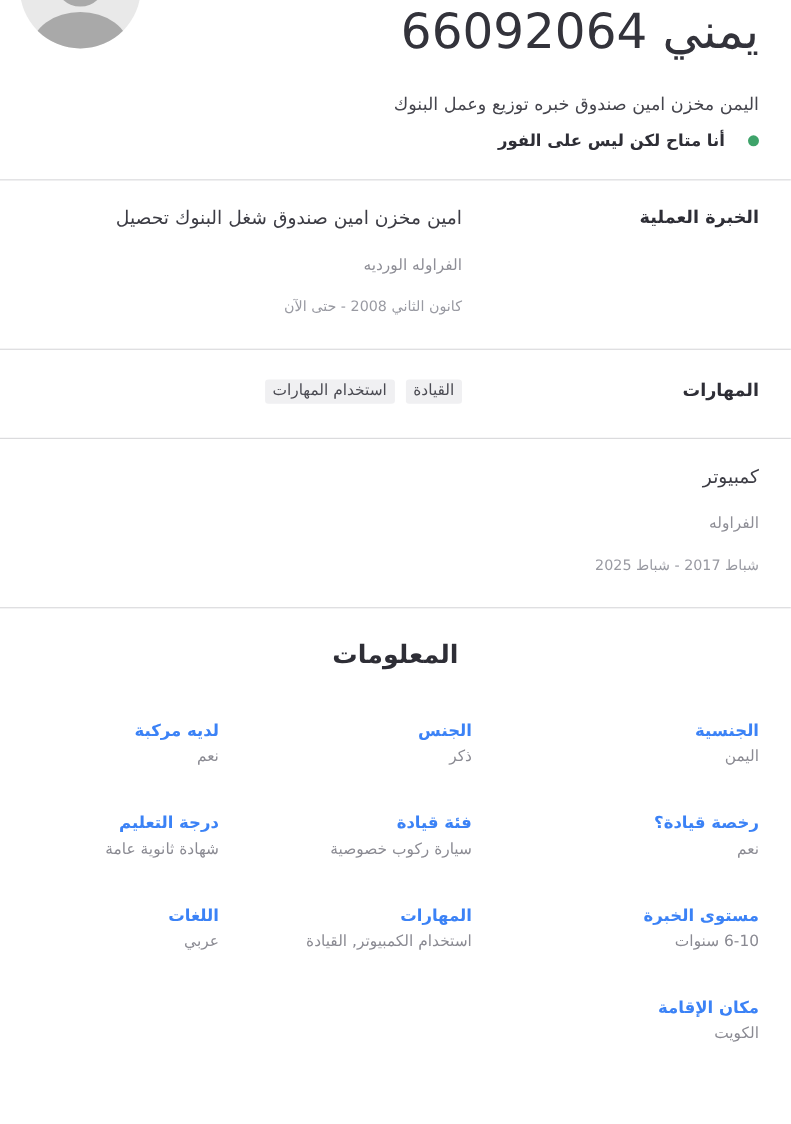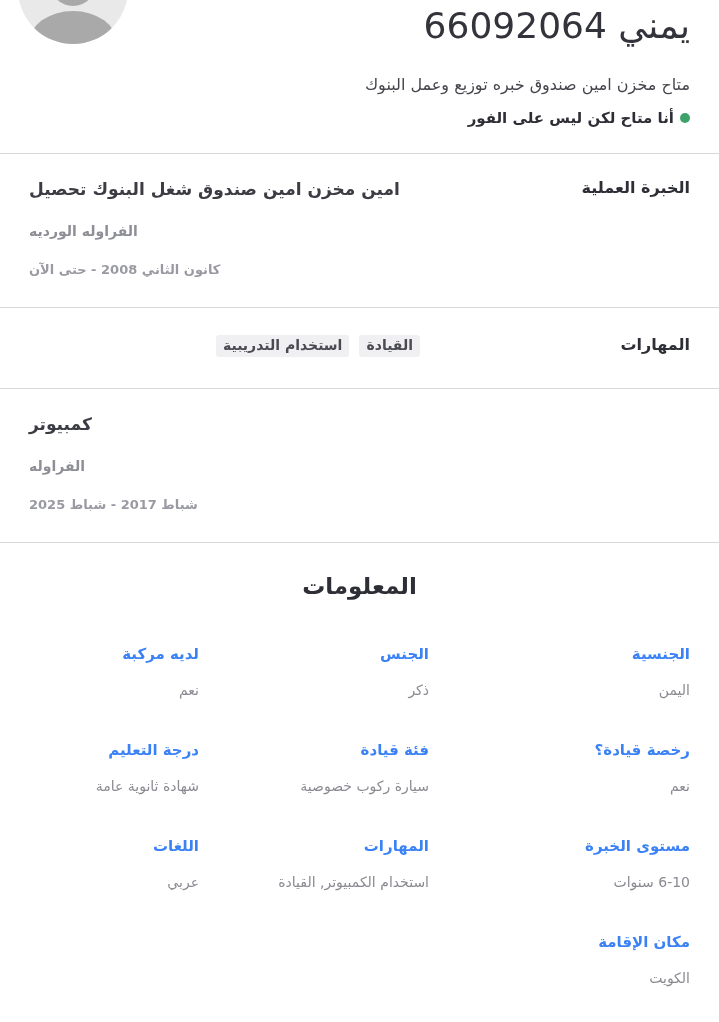--- a/index.html
+++ b/index.html
@@ -19,75 +19,75 @@
     position:absolute; left:50%; transform:translateX(-50%);
     top:26px; width:46px; height:46px; border-radius:50%; background:#a9a9a9;
   }
   .avatar-shoulders {
     position:absolute; left:50%; transform:translateX(-50%);
     top:77px; width:88px; height:64px; border-radius:50%; background:#a9a9a9;
   }
   
   .header { padding:0 29px; }
   .page-title {
-    margin:4px 0 0; font-size:36px; line-height:1.2; font-weight:400;
+    margin:4px 0 0; font-size:44px; line-height:1.2; font-weight:400;
     color:#33333b; text-align:right;
   }
   .subtitle { margin-top:28px; font-size:16px; color:#45454d; text-align:right; }
   .availability {
-    margin-top:15px; display:flex; align-items:center; gap:6px;
+    margin-top:15px; display:flex; align-items:center; gap:21px;
     font-size:15px; font-weight:bold; color:#2e2e36;
   }
   .status-dot { width:10px; height:10px; border-radius:50%; background:#3ea36a; flex:none; }
   .divider { border:none; border-top:1px solid #d8d8da; margin:0; }
   .divider-1 { margin-top:26px; }
   
   .section { display:flex; padding:24px 29px 30px; }
   .section-label {
     flex:none; width:270px; font-size:16px; font-weight:bold;
     color:#2e2e36; line-height:1.3;
   }
-  .section-content { flex:1; text-align:left;font-weight:bold; }
+  .section-content { flex:1; text-align:right; }
   .item-title { font-size:17px; color:#3c3c44; line-height:1.3; }
   .item-sub { margin-top:23px; font-size:14px; color:#8e8e96; }
   .item-period { margin-top:23px; font-size:13px; color:#999aa2; }
   .section-skills { padding:27px 29px 31px; }
   .tags { direction:ltr; display:flex; justify-content:flex-end; gap:10px; }
   .tag {
     background:#f0f0f2; color:#4a4a52; font-size:14px;
     padding:2px 7px 4px; border-radius:3px; white-space:nowrap;
   }
   
   .info { padding:0 29px; }
   .info-title { margin:30px 0 0; font-size:23px; font-weight:bold; color:#2e2e36; text-align:center; }
   .info-grid {
     margin-top:46px; display:grid;
     grid-template-columns:261px 230px 170px; row-gap:42px;
   }
   .info-cell { text-align:right; }
   .cell-label { font-size:15px; font-weight:bold; color:#3b82f6; line-height:1.25; }
-  .cell-value { margin-top:17px; font-size:14px; color:#8a8a92; line-height:1.3; }
+  .cell-value { margin-top:5px; font-size:14px; color:#8a8a92; line-height:1.3; }
   
   .watermark {
     position:absolute; left:20px; top:1032px; direction:ltr;
     background:#7387e6; color:#ffffff; font-size:14px; font-weight:bold;
     font-style:italic; padding:0px 6px 2px; border-radius:3px; letter-spacing:.5px;
   }
 </style>
 </head>
 <body>
 
 <div class="avatar">
   <div class="avatar-head"></div>
   <div class="avatar-shoulders"></div>
 </div>
 
 <div class="header">
   <h1 class="page-title">يمني 66092064</h1>
-  <div class="subtitle">متاح مخزن امين صندوق خبره توزيع وعمل البنوك</div>
+  <div class="subtitle">اليمن مخزن امين صندوق خبره توزيع وعمل البنوك</div>
   <div class="availability">
     <span class="status-dot" style="background: rgb(62, 163, 106);"></span>
     <span>أنا متاح لكن ليس على الفور</span>
   </div>
 </div>
 
 <hr class="divider divider-1">
 
 <div class="section">
   <div class="section-label">الخبرة العملية</div>
@@ -97,21 +97,21 @@
     <div class="item-period">كانون الثاني 2008 - حتى الآن</div>
   </div>
 </div>
 
 <hr class="divider">
 
 <div class="section section-skills">
   <div class="section-label">المهارات</div>
   <div class="section-content">
     <div class="tags">
-      <span class="tag">استخدام التدريبية</span>
+      <span class="tag">استخدام المهارات</span>
       <span class="tag">القيادة</span>
     </div>
   </div>
 </div>
 
 <hr class="divider">
 
 <div class="section">
   <div class="section-content">
     <div class="item-title">كمبيوتر</div>

